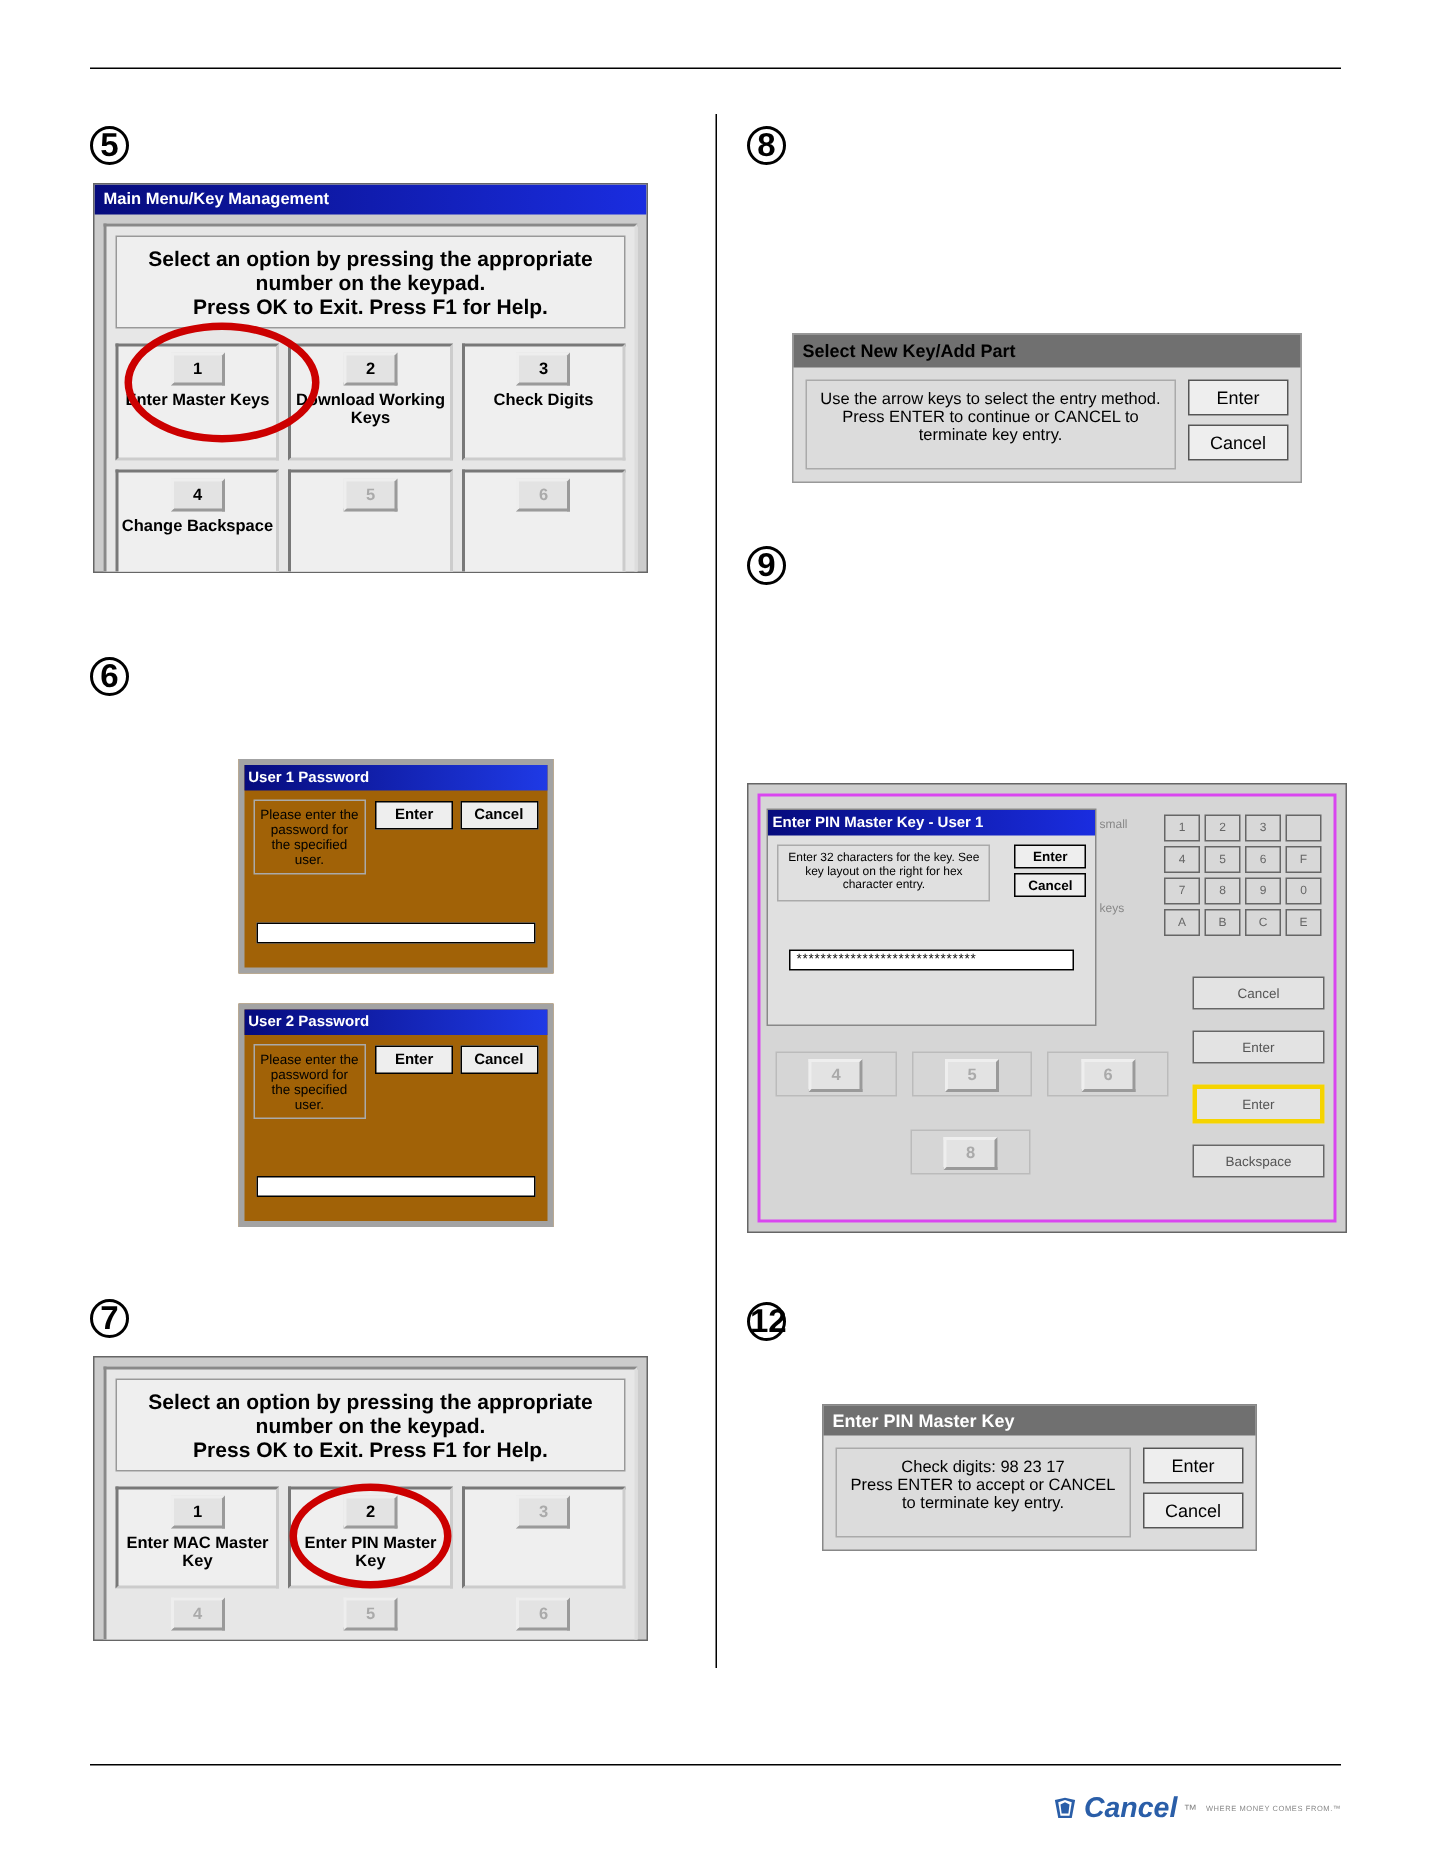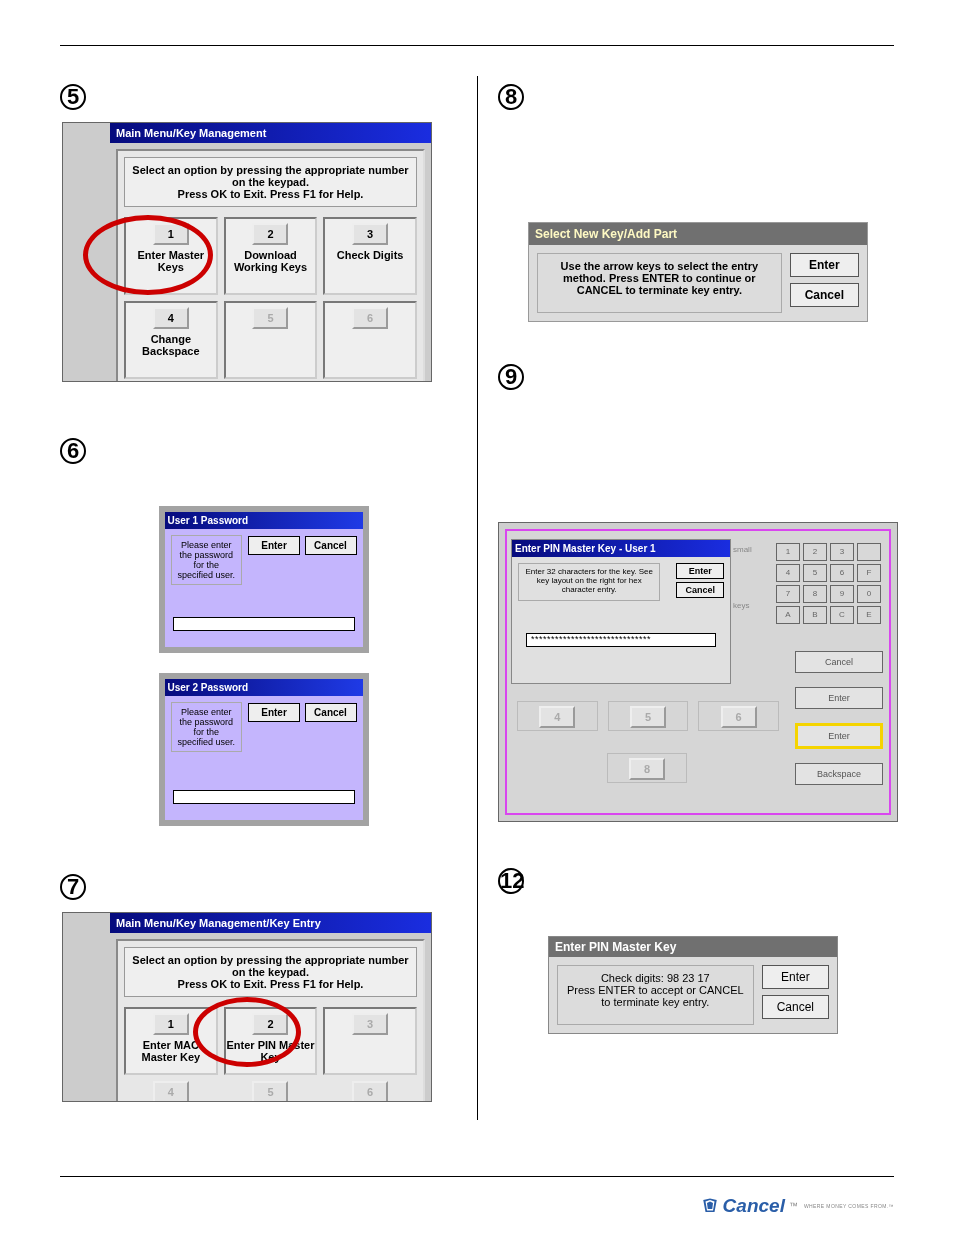--- a/index.html
+++ b/index.html
@@ -46,42 +46,41 @@
     margin-bottom: 12px;
     margin-top: 8px;
   }
 
   .shot {
     background: #ccc;
     border: 1px solid #666;
     margin-bottom: 18px;
     position: relative;
     overflow: hidden;
-    padding-left: 47px;
   }
 
   
   .win5 { width: 370px; height: 260px; margin-left: 2px; }
   .titlebar {
     background: linear-gradient(to right, #060b7d, #1a2de0);
     color: #fff;
     font-size: 11px;
     font-weight: bold;
     padding: 4px 6px;
     white-space: nowrap;
   }
   .win-inner {
     background: #e7e7e7;
     border: 2px inset #ddd;
     margin: 6px;
     padding: 6px;
   }
   .instructions {
     text-align: center;
-    font-size: 11px;
+    font-size: 14px;
     font-weight: bold;
     border: 1px solid #999;
     background: #efefef;
     padding: 6px 4px;
     margin-bottom: 10px;
   }
   .grid3 {
     display: grid;
     grid-template-columns: repeat(3,1fr);
     gap: 6px;
@@ -113,22 +112,22 @@
     position: absolute;
     border: 5px solid #c00;
     border-radius: 50%;
     pointer-events: none;
   }
 
   
   .dlg {
     width: 210px;
     margin: 0 auto 20px auto;
-    border: 6px solid #a3a3a3;
-    background:#c4b5fd;
+    border: 4px solid #a3a3a3;
+    background:#a16207;
   }
   .dlg-title {
     background: linear-gradient(to right,#060b7d,#1f3ae6);
     color:#fff;
     font-size:10px;
     font-weight:bold;
     padding:3px;
   }
   .dlg-body {
     padding: 6px;
@@ -163,22 +162,22 @@
   
   .win7 { width: 370px; height: 190px; margin-left:2px;}
 
   
   .dlg8 {
     width: 340px;
     margin: 100px 0 14px 30px;
     border:1px solid #999;
     background:#dcdcdc;
   }
-  .dlg8-title { background:#707070;color:#fef9c3;font-size:12px;font-weight:bold;padding:4px 6px;}
-  .dlg8-row { display:flex;gap:8px;padding:8px;font-weight:bold; }
+  .dlg8-title { background:#707070;color:#000000;font-size:12px;font-weight:bold;padding:4px 6px;}
+  .dlg8-row { display:flex;gap:8px;padding:8px; }
   .dlg8-txt { font-size:11px;text-align:center;border:1px solid #aaa;flex:1;padding:6px; }
   .dlg8-btns .dbtn2 {
     display:block;
     border:1px solid #555;
     background:#eee;
     font-size:12px;
     padding:4px 14px;
     margin-bottom:6px;
     text-align:center;
   }
@@ -313,21 +312,20 @@
         </div>
         <div style="height:26px"></div>
         <div class="inputline"></div>
         <div style="height:10px"></div>
       </div>
 
       
       <div style="height:20px"></div>
       <div class="step-num">7</div>
       <div class="shot win7">
-        <div class="titlebar">Main Menu/Key Management/Key Entry</div>
         <div class="win-inner">
           <div class="instructions">
             <span>Select an option by pressing the appropriate number on the keypad.</span><br>
             <span>Press OK to Exit.  Press F1 for Help.</span>
           </div>
           <div class="grid3">
             <div class="cell" style="height:68px">
               <span class="numbtn">1</span>
               <div class="cell-label">Enter MAC Master Key</div>
             </div>

